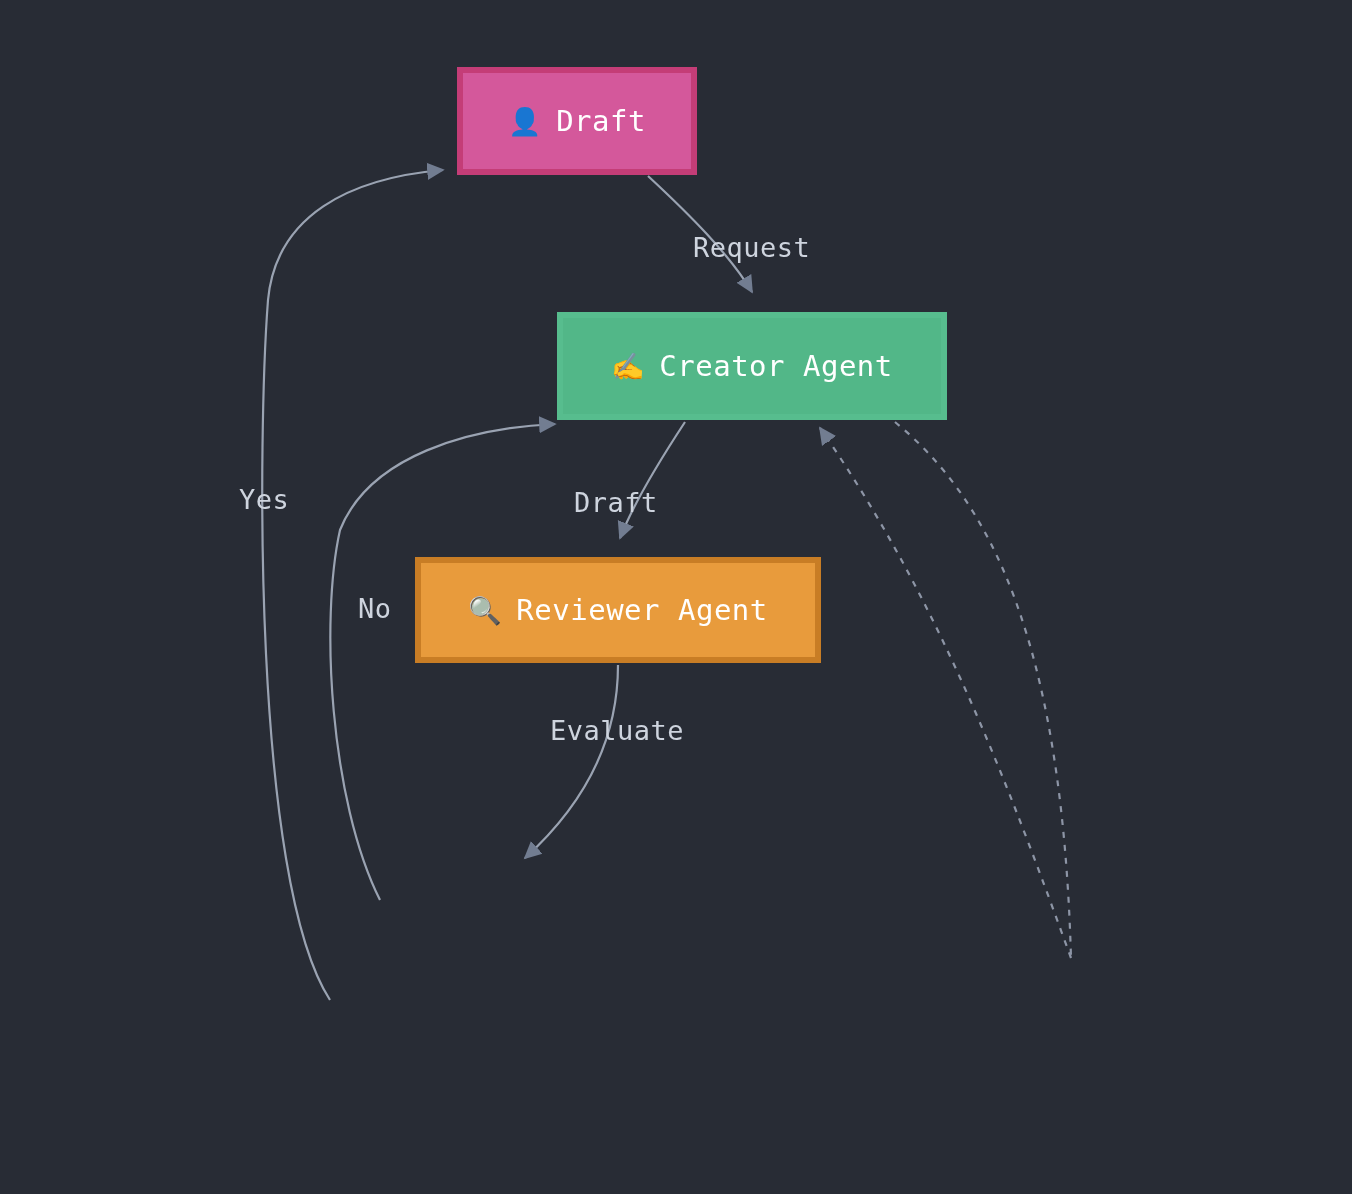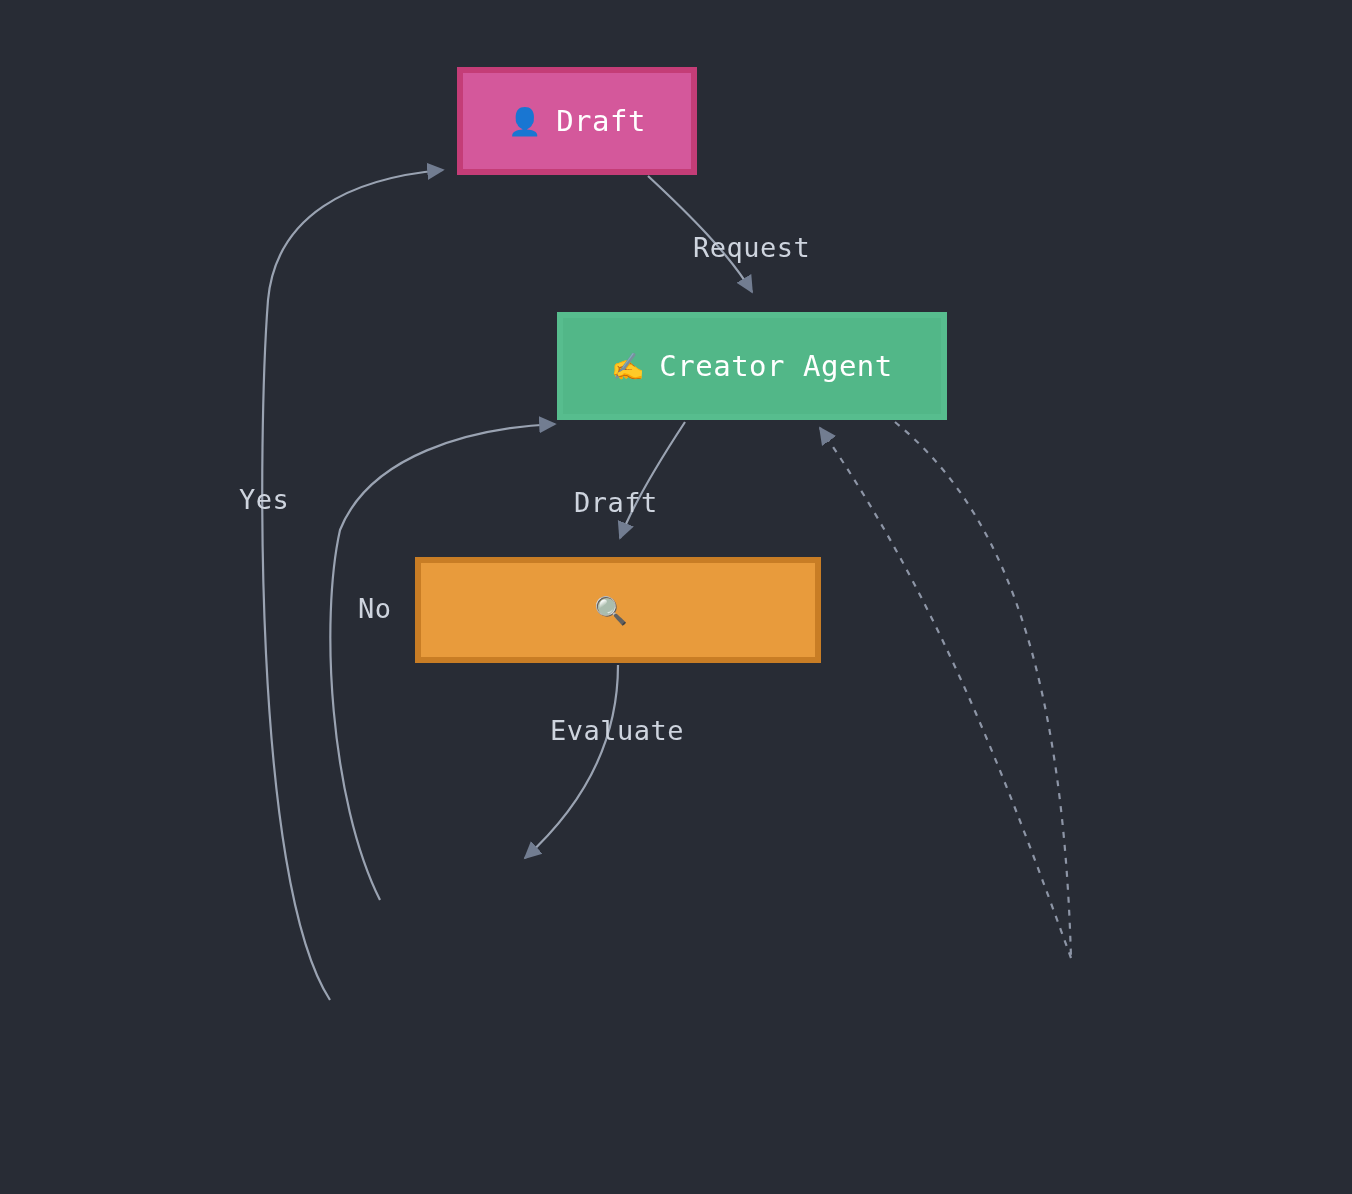--- a/index.html
+++ b/index.html
@@ -149,20 +149,21 @@
     <span>Draft</span>
   </div>
 
   <div class="node" id="node-creator">
     <span class="emoji">✍️</span>
     <span>Creator Agent</span>
   </div>
 
   <div class="node" id="node-reviewer">
     <span class="emoji">🔍</span>
+    <span>Reviewer Agent</span>
   </div>
 
 
   <div class="edge-label" style="left:693px; top:232px;">Request</div>
 
   <div class="edge-label" style="left:574px; top:471px;margin-top:16px;">Draft</div>
 
   <div class="edge-label" style="left:550px; top:715px;text-align:right;">Evaluate</div>
 
   <div class="edge-label" style="left:239px; top:484px;">Yes</div>

